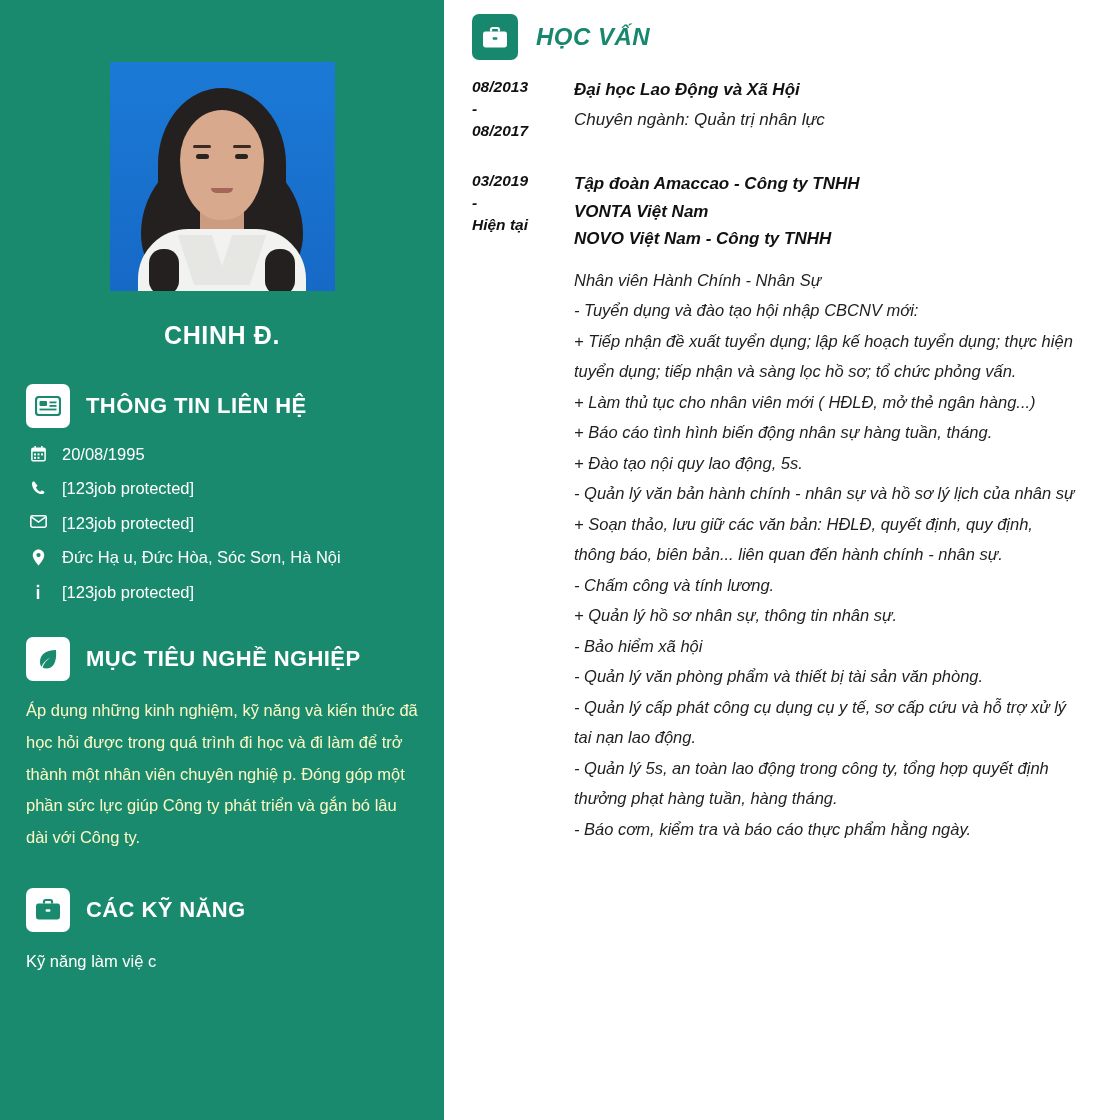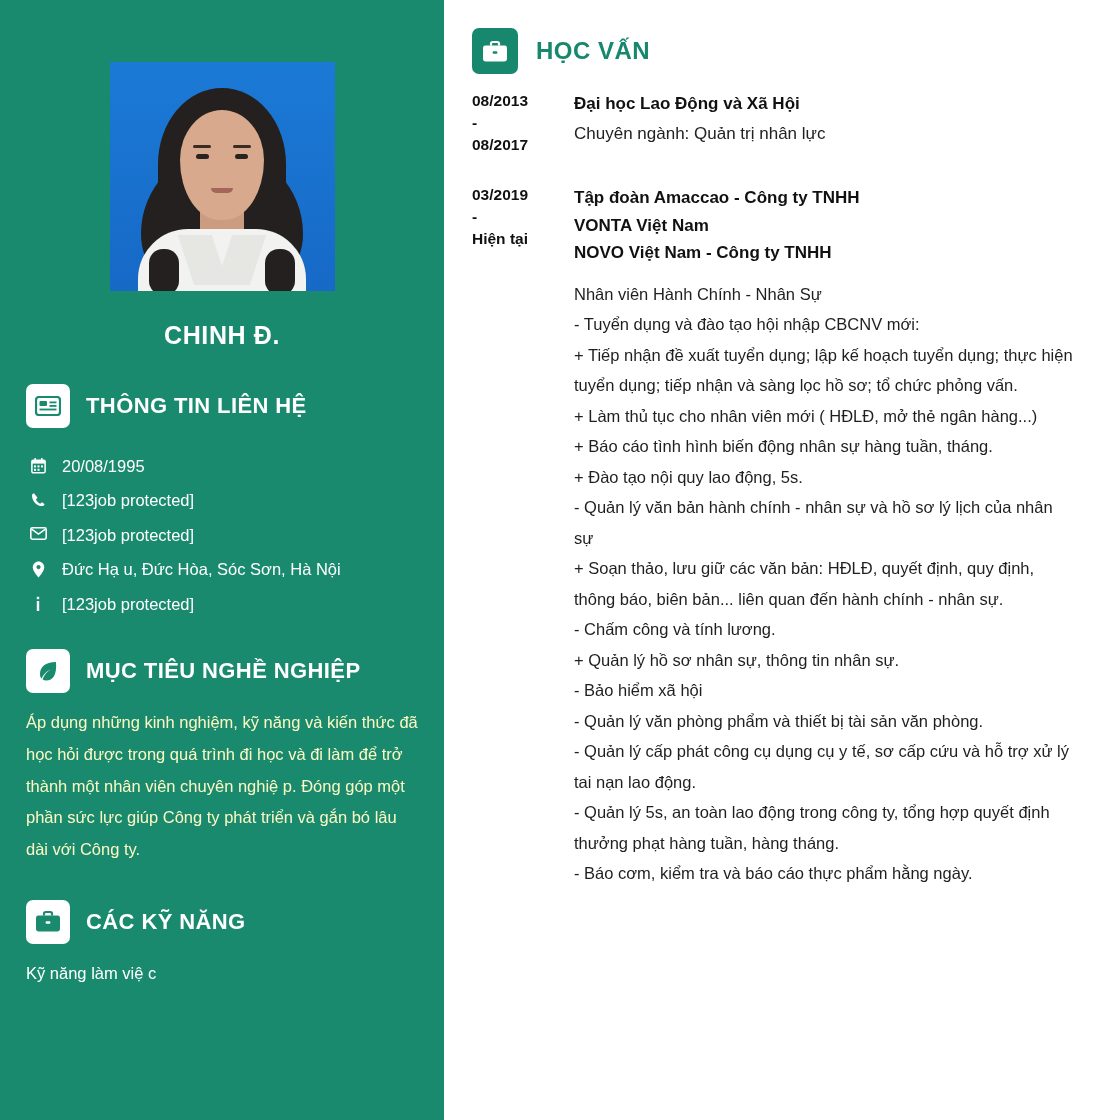--- a/index.html
+++ b/index.html
@@ -187,21 +187,21 @@
   }
   .sec-icon svg { display: block; }
   .sec-title {
     font-size: 22px;
     font-weight: bold;
     letter-spacing: 0.4px;
     color: #ffffff;
   }
 
   .contact-list {
-    margin-top: 28px;
+    margin-top: 16px;
     padding-left: 2px;
   }
   .contact-row {
     display: flex;
     align-items: flex-start;
     gap: 14px;
     margin-bottom: 13px;
     font-size: 16.5px;
     line-height: 1.3;
   }
@@ -222,23 +222,24 @@
   .skills-text {
     margin-top: 14px;
     font-size: 16.5px;
     line-height: 1.9;
     color: #ffffff;
   }
 
   
   .main {
     flex: 1;
-    padding: 28px 30px 0 28px;
+    padding: 14px 30px 0 28px;
     color: #1f1f1f;
     position: relative;
+    font-style: italic;
   }
   .m-sec-head {
     display: flex;
     align-items: center;
     gap: 18px;
     margin-bottom: 16px;
   }
   .m-sec-icon {
     width: 46px;
     height: 46px;

